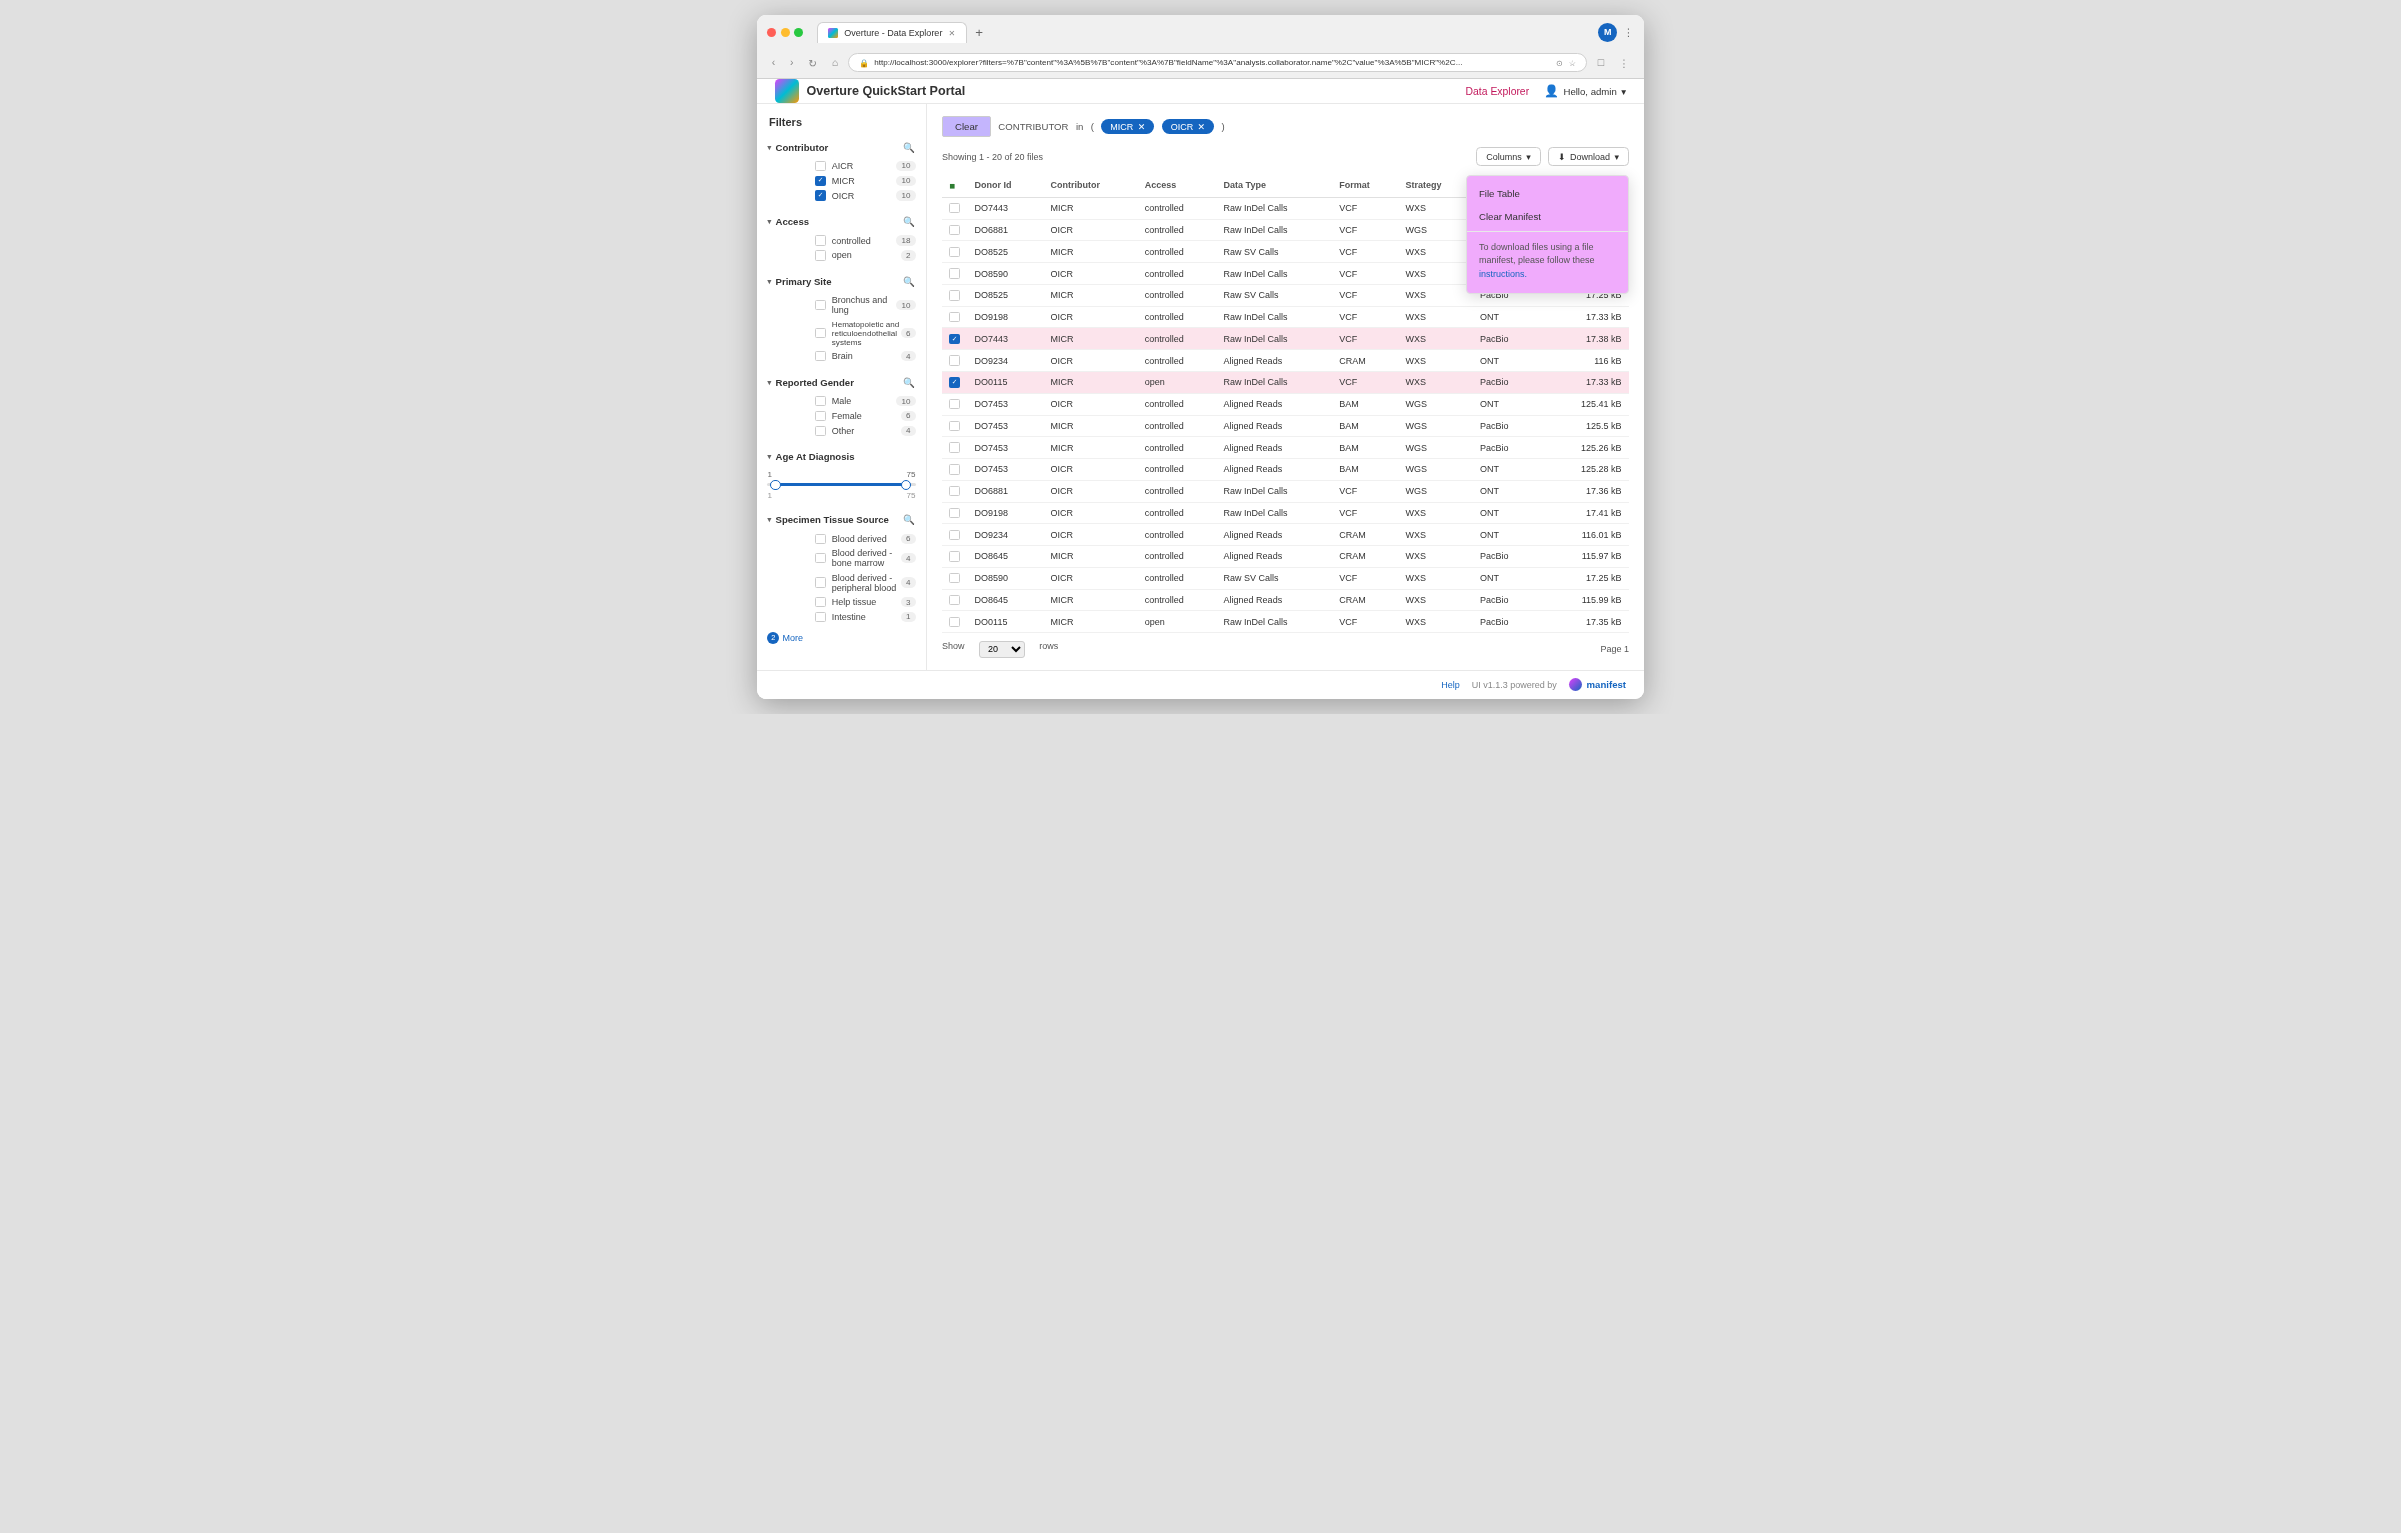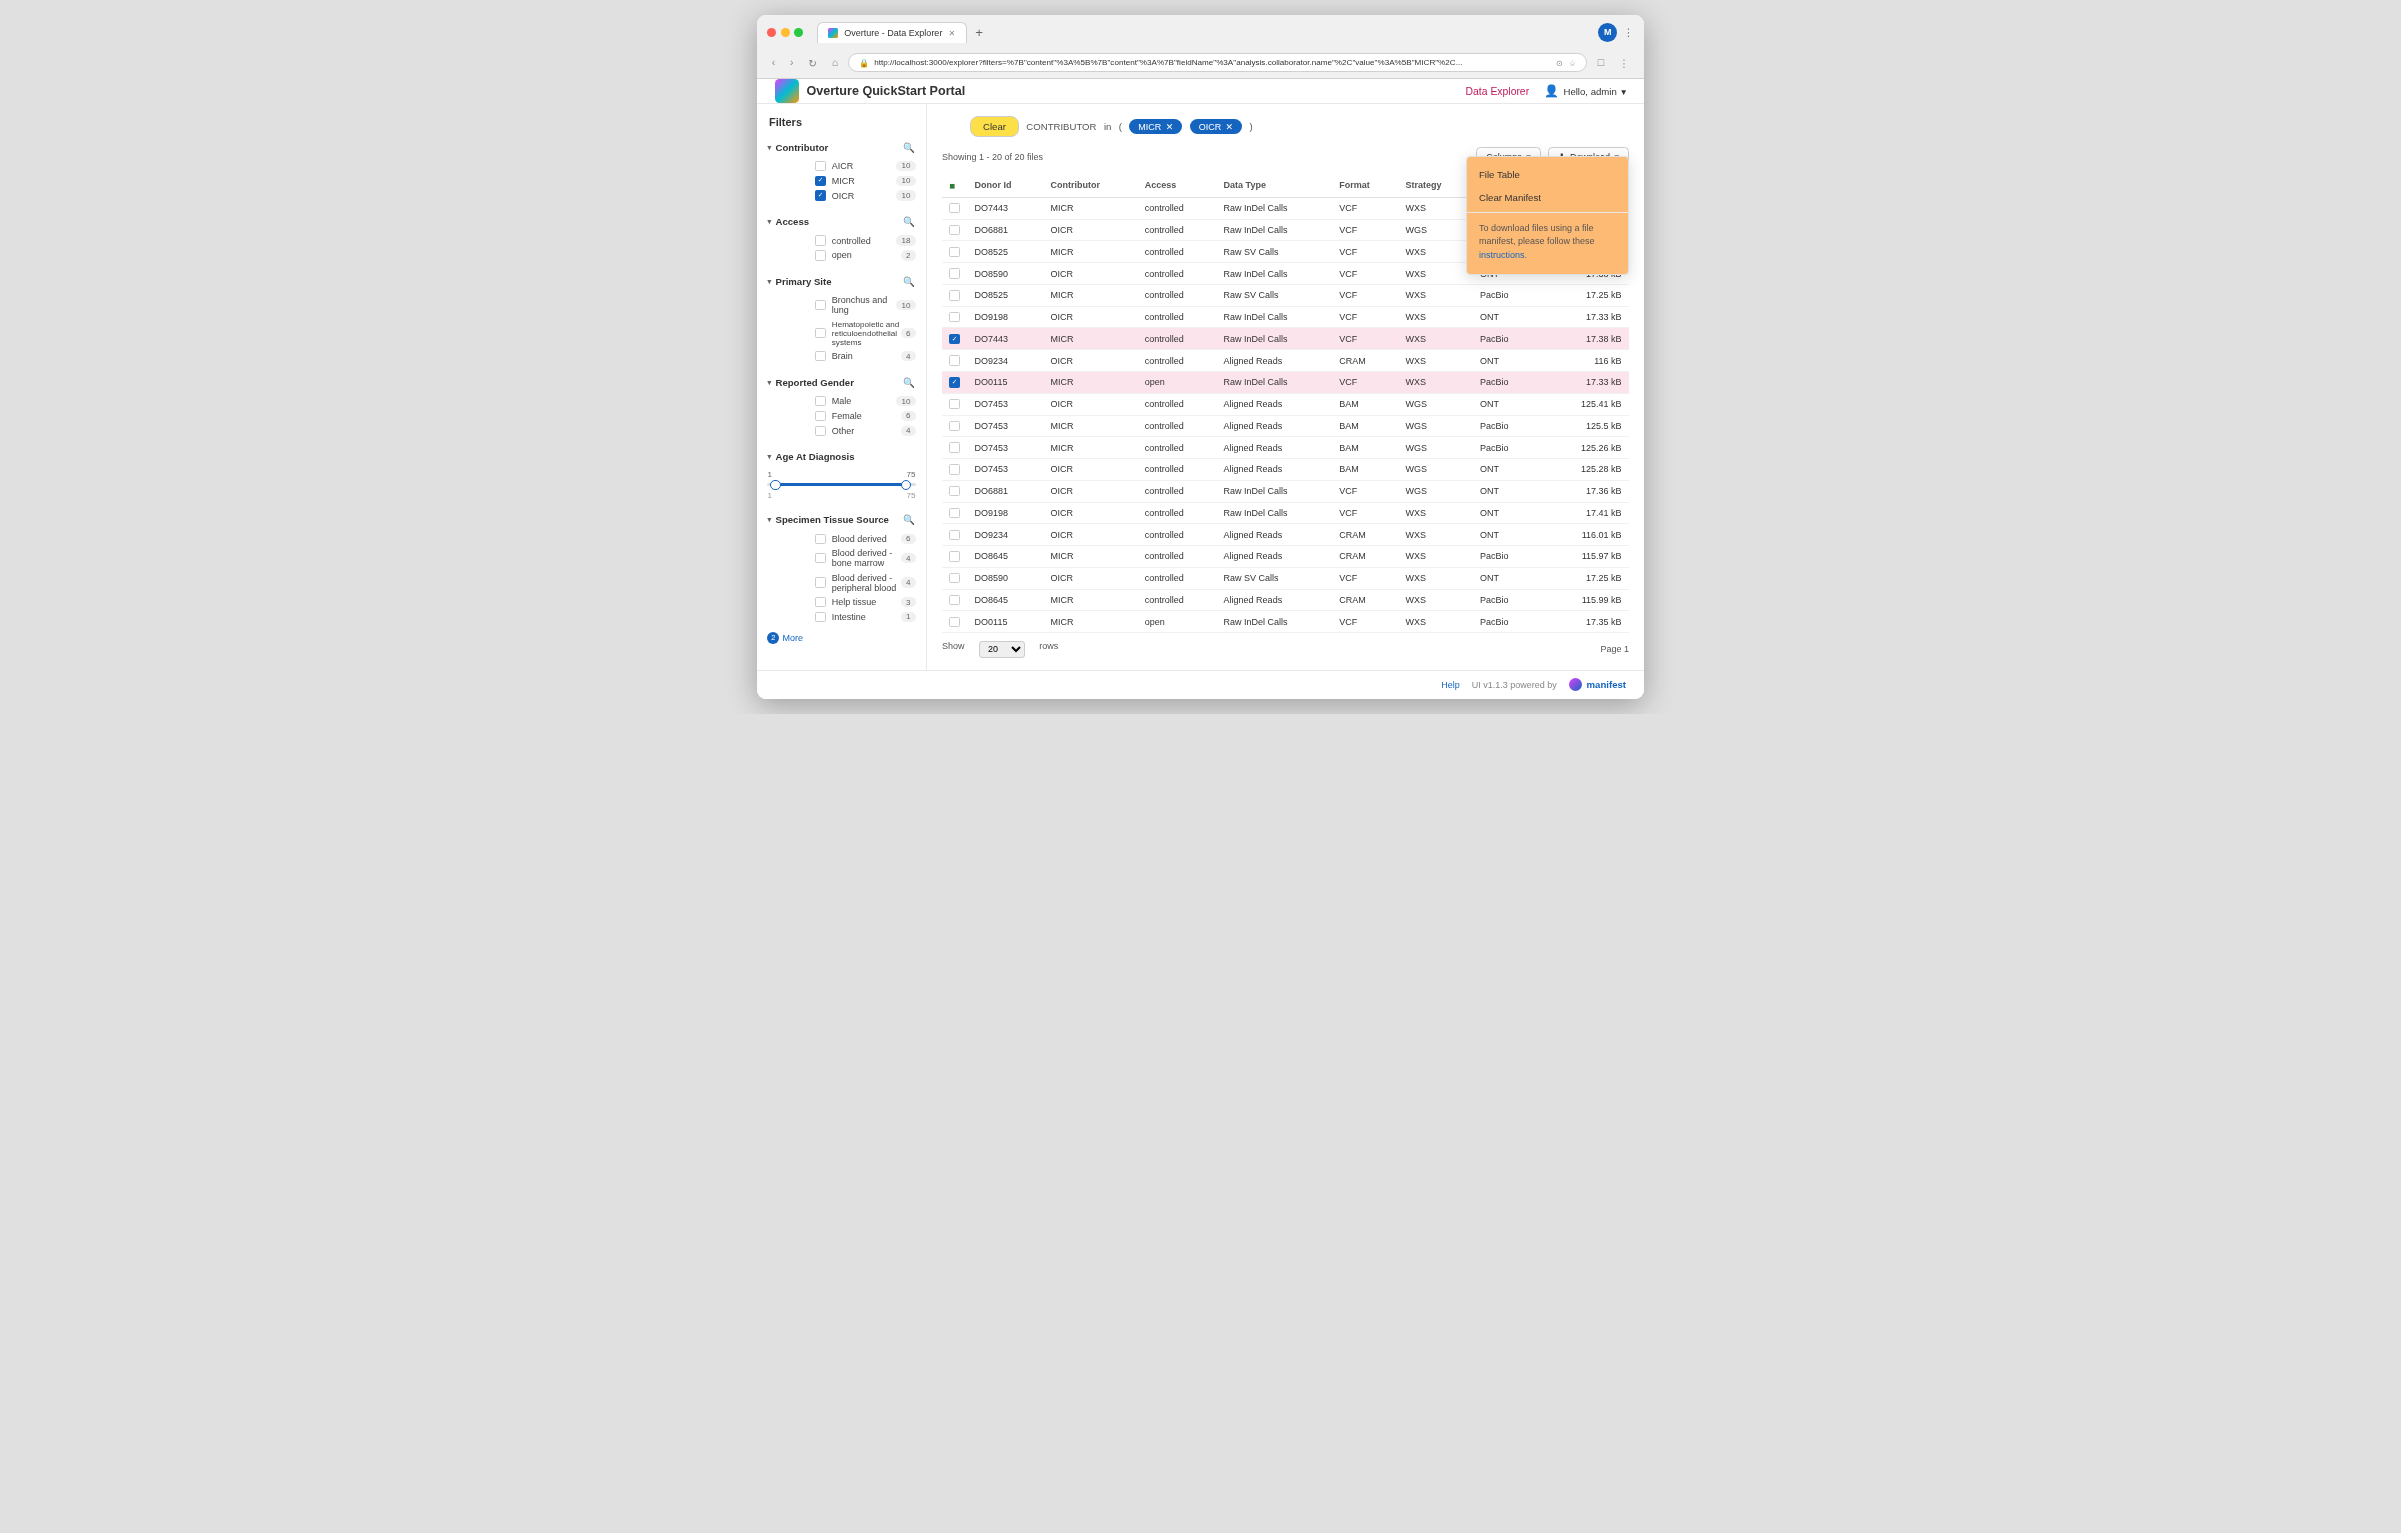--- a/index.html
+++ b/index.html
@@ -221,27 +221,26 @@
 
     
     .filter-bar {
       display: flex;
       align-items: center;
       gap: 7.4px;
       margin-bottom: 10.4px;
     }
     .clear-btn {
       border: 1.1px solid #ccc;
-      background: #fde047;
-      border-radius: 8px;
+      background: #c4b5fd;
+      border-radius: 2px;
       padding: 3.7px 12px;
       font-size: 9.6px;
       color: #333;
       cursor: pointer;
-      margin-left: 28px;
     }
     .filter-text { font-size: 9.6px; color: #555; }
     .filter-tag {
       display: flex;
       align-items: center;
       gap: 4.4px;
       background: #1565c0;
       color: #fff;
       border-radius: 15px;
       padding: 2.2px 9px;
@@ -271,22 +270,22 @@
       font-size: 9px;
       color: #333;
       cursor: pointer;
     }
     .download-btn { background: #fff; }
 
     
     .dropdown-menu {
       position: absolute;
       right: 0;
-      top: 9px;
-      background: #fdba74;
+      top: 28px;
+      background: #f0abfc;
       border: 0.7px solid #e0e0e0;
       border-radius: 4.4px;
       box-shadow: 0 3px 15px rgba(0,0,0,0.15);
       padding: 6px 0;
       min-width: 163px;
       z-index: 100;
     }
     .dropdown-item {
       padding: 6px 12px;
       font-size: 9.6px;

